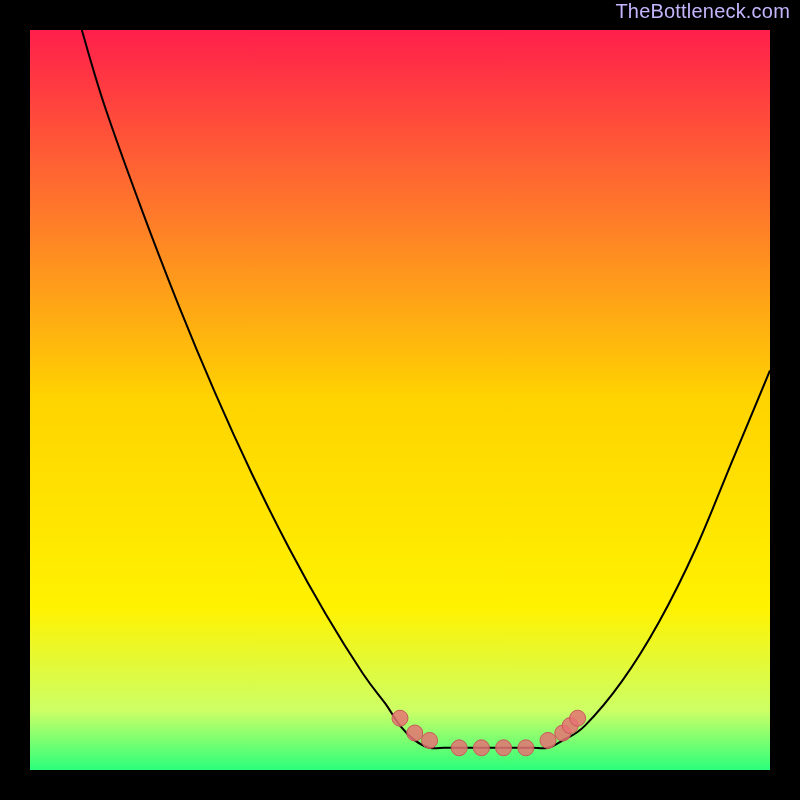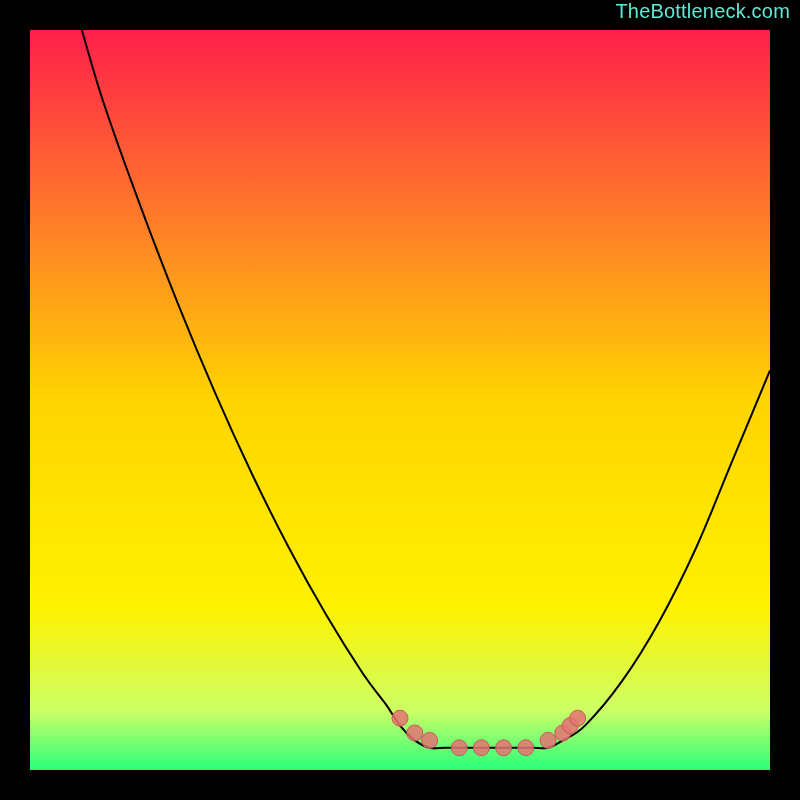--- a/index.html
+++ b/index.html
@@ -37,21 +37,21 @@
     position: absolute;
     left: 0;
     top: 0;
     width: 740px;
     height: 740px;
   }
   .watermark {
     position: absolute;
     top: 0;
     right: 10px;
-    color: #5eead4;
+    color: #c4b5fd;
     font-size: 20px;
     font-weight: 500;
     letter-spacing: 0.2px;
     user-select: none;
   }
 </style>
 </head>
 <body>
 
 <div class="watermark">TheBottleneck.com</div>

